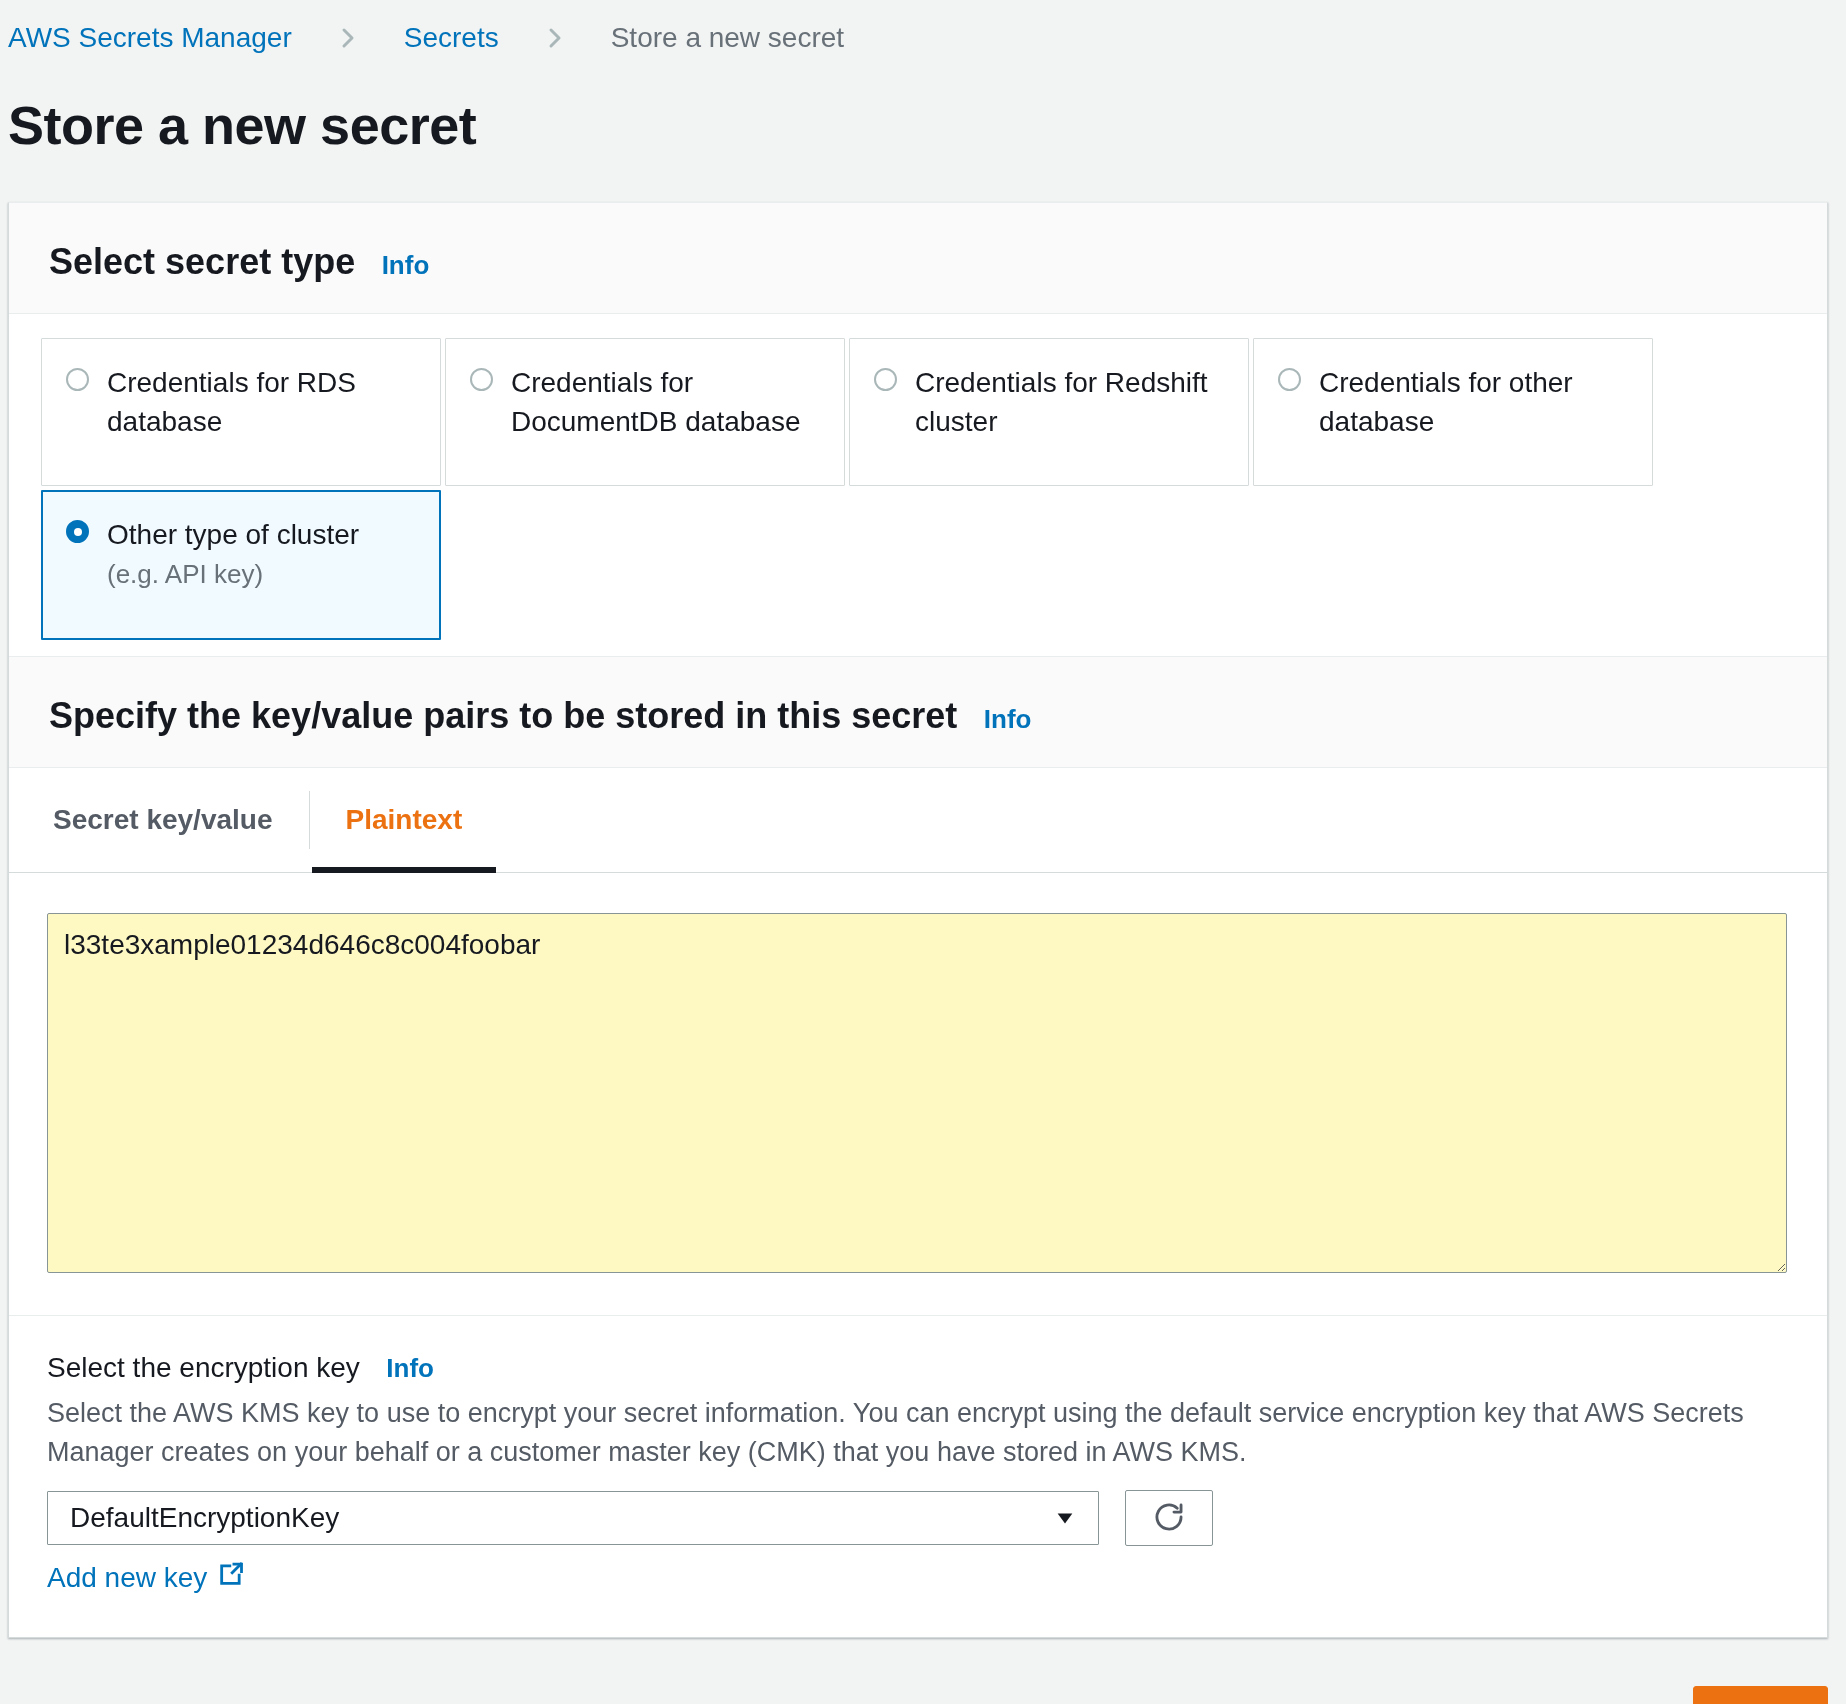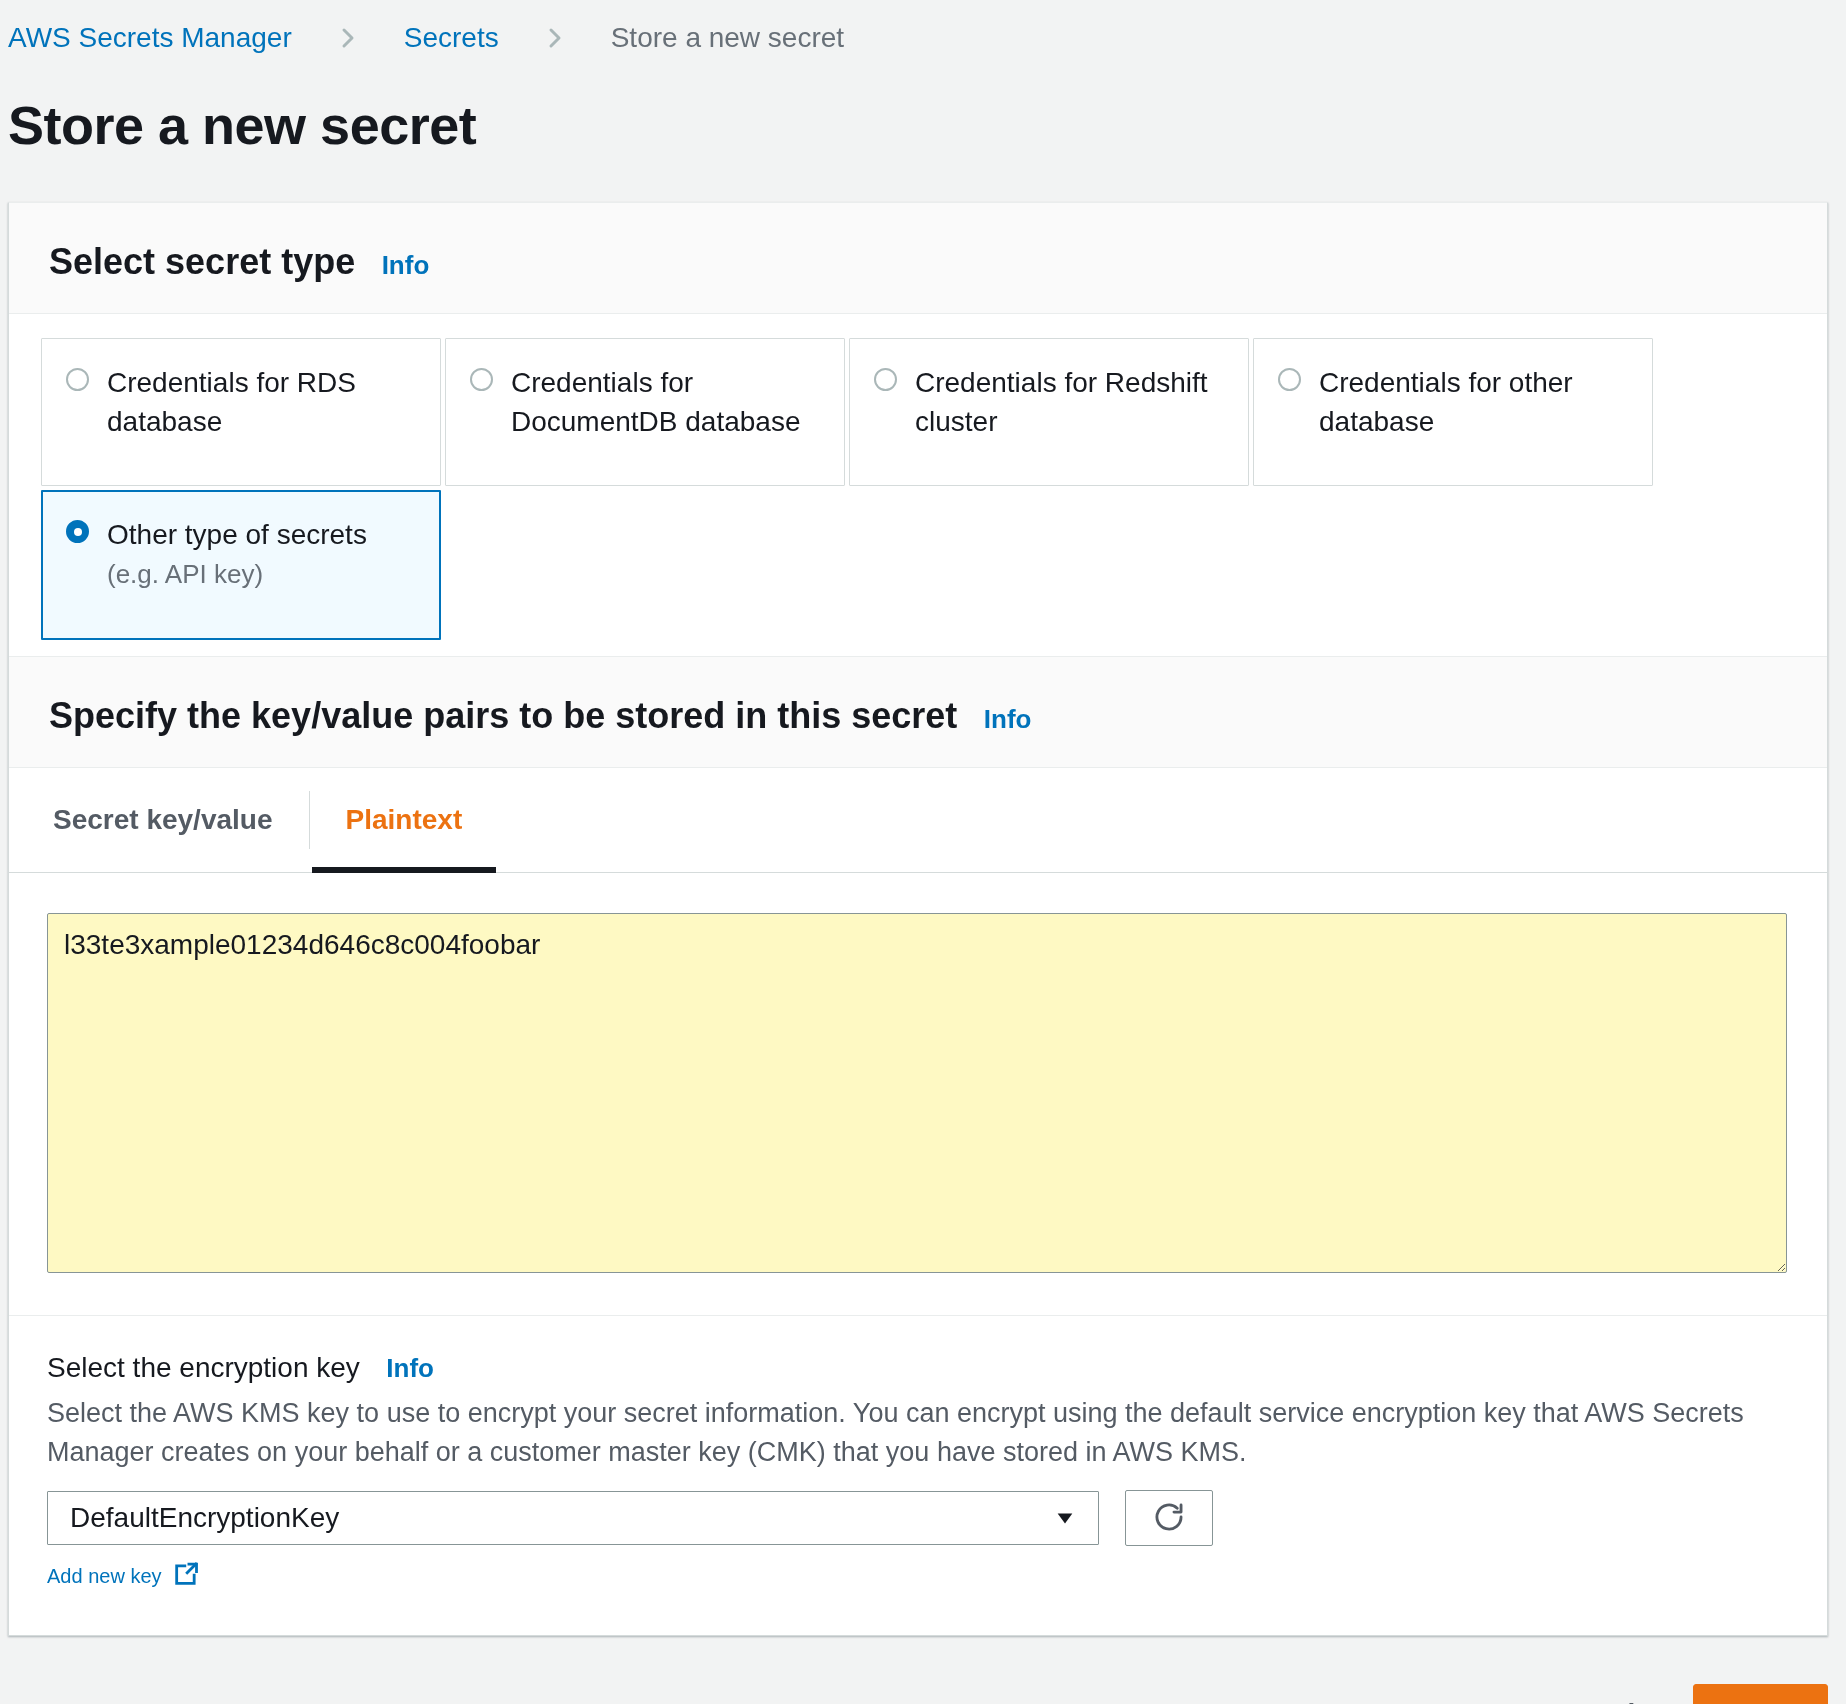--- a/index.html
+++ b/index.html
@@ -107,21 +107,21 @@
     cursor:pointer;
   }
   .caret-down { display:inline-flex; margin-left:16px; }
   .refresh-btn {
     width:88px; height:56px;
     background:#fff; border:1px solid #879596; border-radius:2px;
     display:flex; align-items:center; justify-content:center;
     cursor:pointer;
   }
   .add-key { display:inline-flex; align-items:center; gap:10px; margin-top:14px;
-    font-size:20px; color:#0073bb; text-decoration:none; font-weight:400; }
+    font-size:28px; color:#0073bb; text-decoration:none; font-weight:400; }
 
   
   .footer { display:flex; justify-content:flex-end; align-items:center; margin-top:48px; }
   .cancel-btn {
     background:none; border:none; font-family:inherit;
     font-size:28px; font-weight:700; color:#545b64; cursor:pointer;
     padding:12px 10px;
   }
   .next-btn {
     margin-left:48px;
@@ -173,21 +173,21 @@
         <span class="radio"></span>
         <span class="tile-label">Credentials for Redshift cluster</span>
       </label>
       <label class="tile">
         <span class="radio"></span>
         <span class="tile-label">Credentials for other database</span>
       </label>
       <label class="tile selected">
         <span class="radio checked"></span>
         <span>
-          <span class="tile-label">Other type of secrets</span>
+          <span class="tile-label">Other type of cluster</span>
           <span class="tile-sublabel">(e.g. API key)</span>
         </span>
       </label>
     </div>
 
     <div class="section-header mid">
       <h2 class="section-title">Specify the key/value pairs to be stored in this secret</h2>
       <a href="#" class="info-link">Info</a>
     </div>
 

